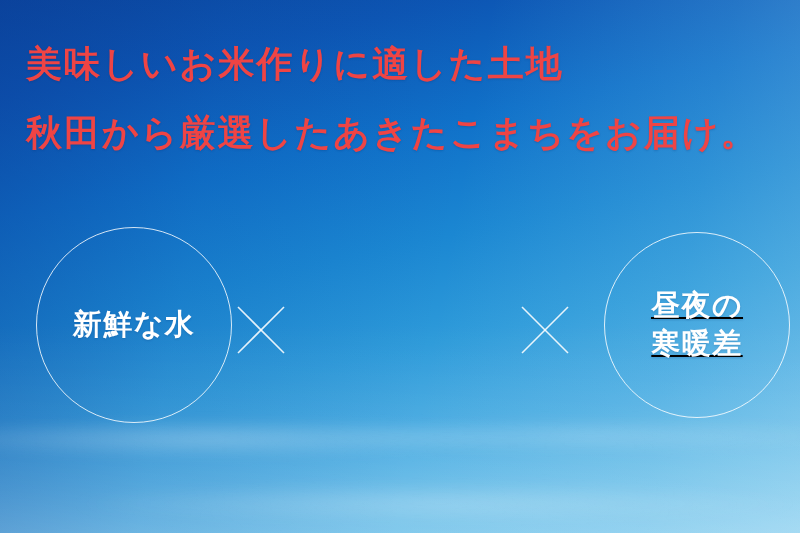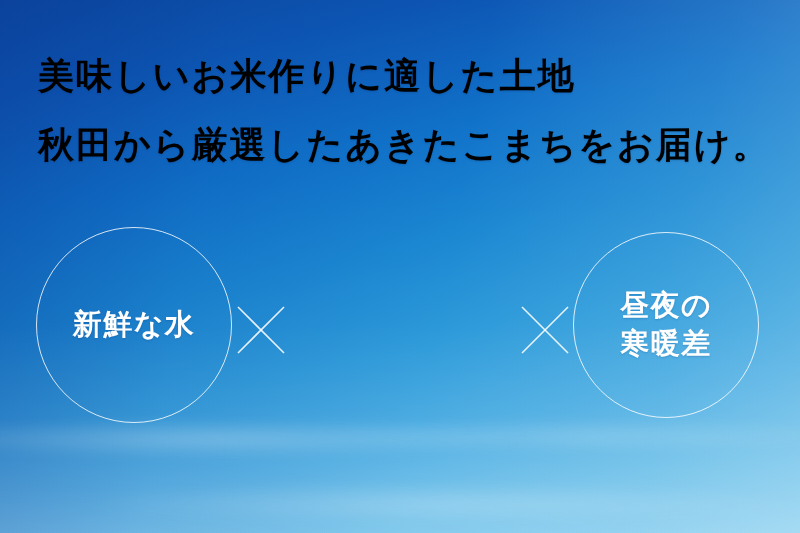--- a/index.html
+++ b/index.html
@@ -83,26 +83,26 @@
 
   
   .headline {
     position: absolute;
     left: 22px;
     top: 42px;
     width: 756px;
   }
   .headline-line {
     display: block;
-    color: #000000;
+    color: #ef4444;
     font-size: 36px;
     font-weight: 700;
     letter-spacing: 0.055em;
     line-height: 1.0;
-    margin: 16px;
+    margin: 4px;
     text-shadow: 0 1px 2px rgba(5,45,110,0.22);
     white-space: nowrap;
   }
   .headline-line + .headline-line {
     margin-top: 36px;
     font-family: Liberation Mono, monospace;
   }
 
   
   .circle-row {
@@ -118,21 +118,21 @@
     border-radius: 50%;
     border: 1.4px solid rgba(255,255,255,0.82);
     box-sizing: border-box;
     display: flex;
     align-items: center;
     justify-content: center;
     pointer-events: auto;
   }
   .factor-1 { left: 36px;  top: 227px; width: 196px; height: 196px; }
   .factor-2 { left: 302px; top: 227px; width: 196px; height: 196px; }
-  .factor-3 { left: 573px; top: 232px; width: 186px; height: 186px; }
+  .factor-3 { left: 604px; top: 232px; width: 186px; height: 186px; text-decoration: underline; }
 
   .factor-label {
     color: #ffffff;
     font-size: 29px;
     font-weight: 700;
     letter-spacing: 0.05em;
     line-height: 1.30;
     text-align: center;
     text-shadow: 0 1px 2px rgba(5,45,110,0.20);
     white-space: nowrap;

